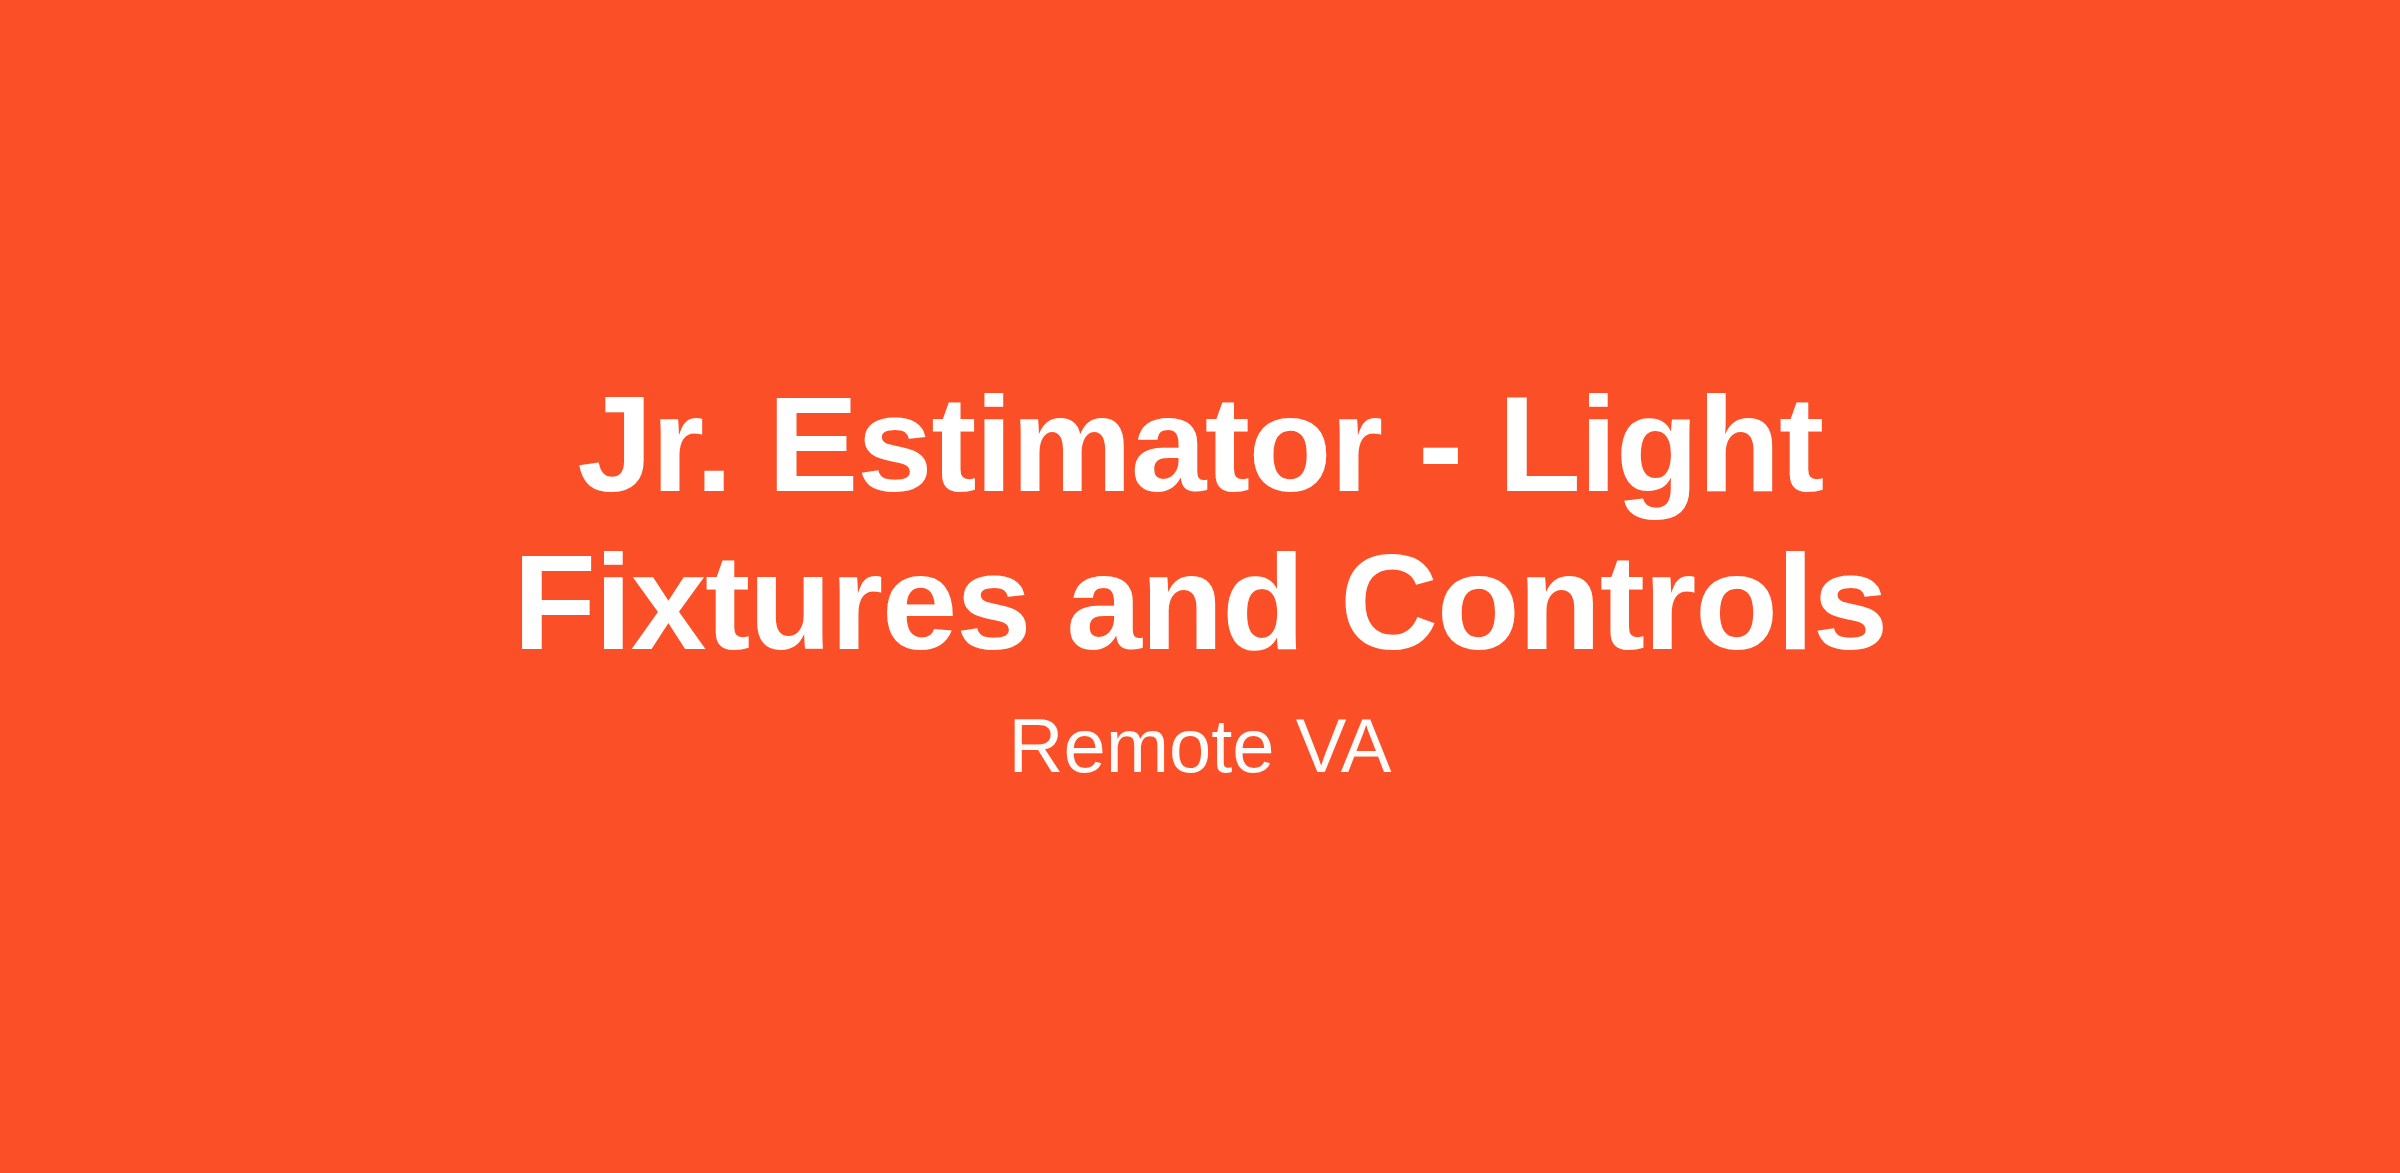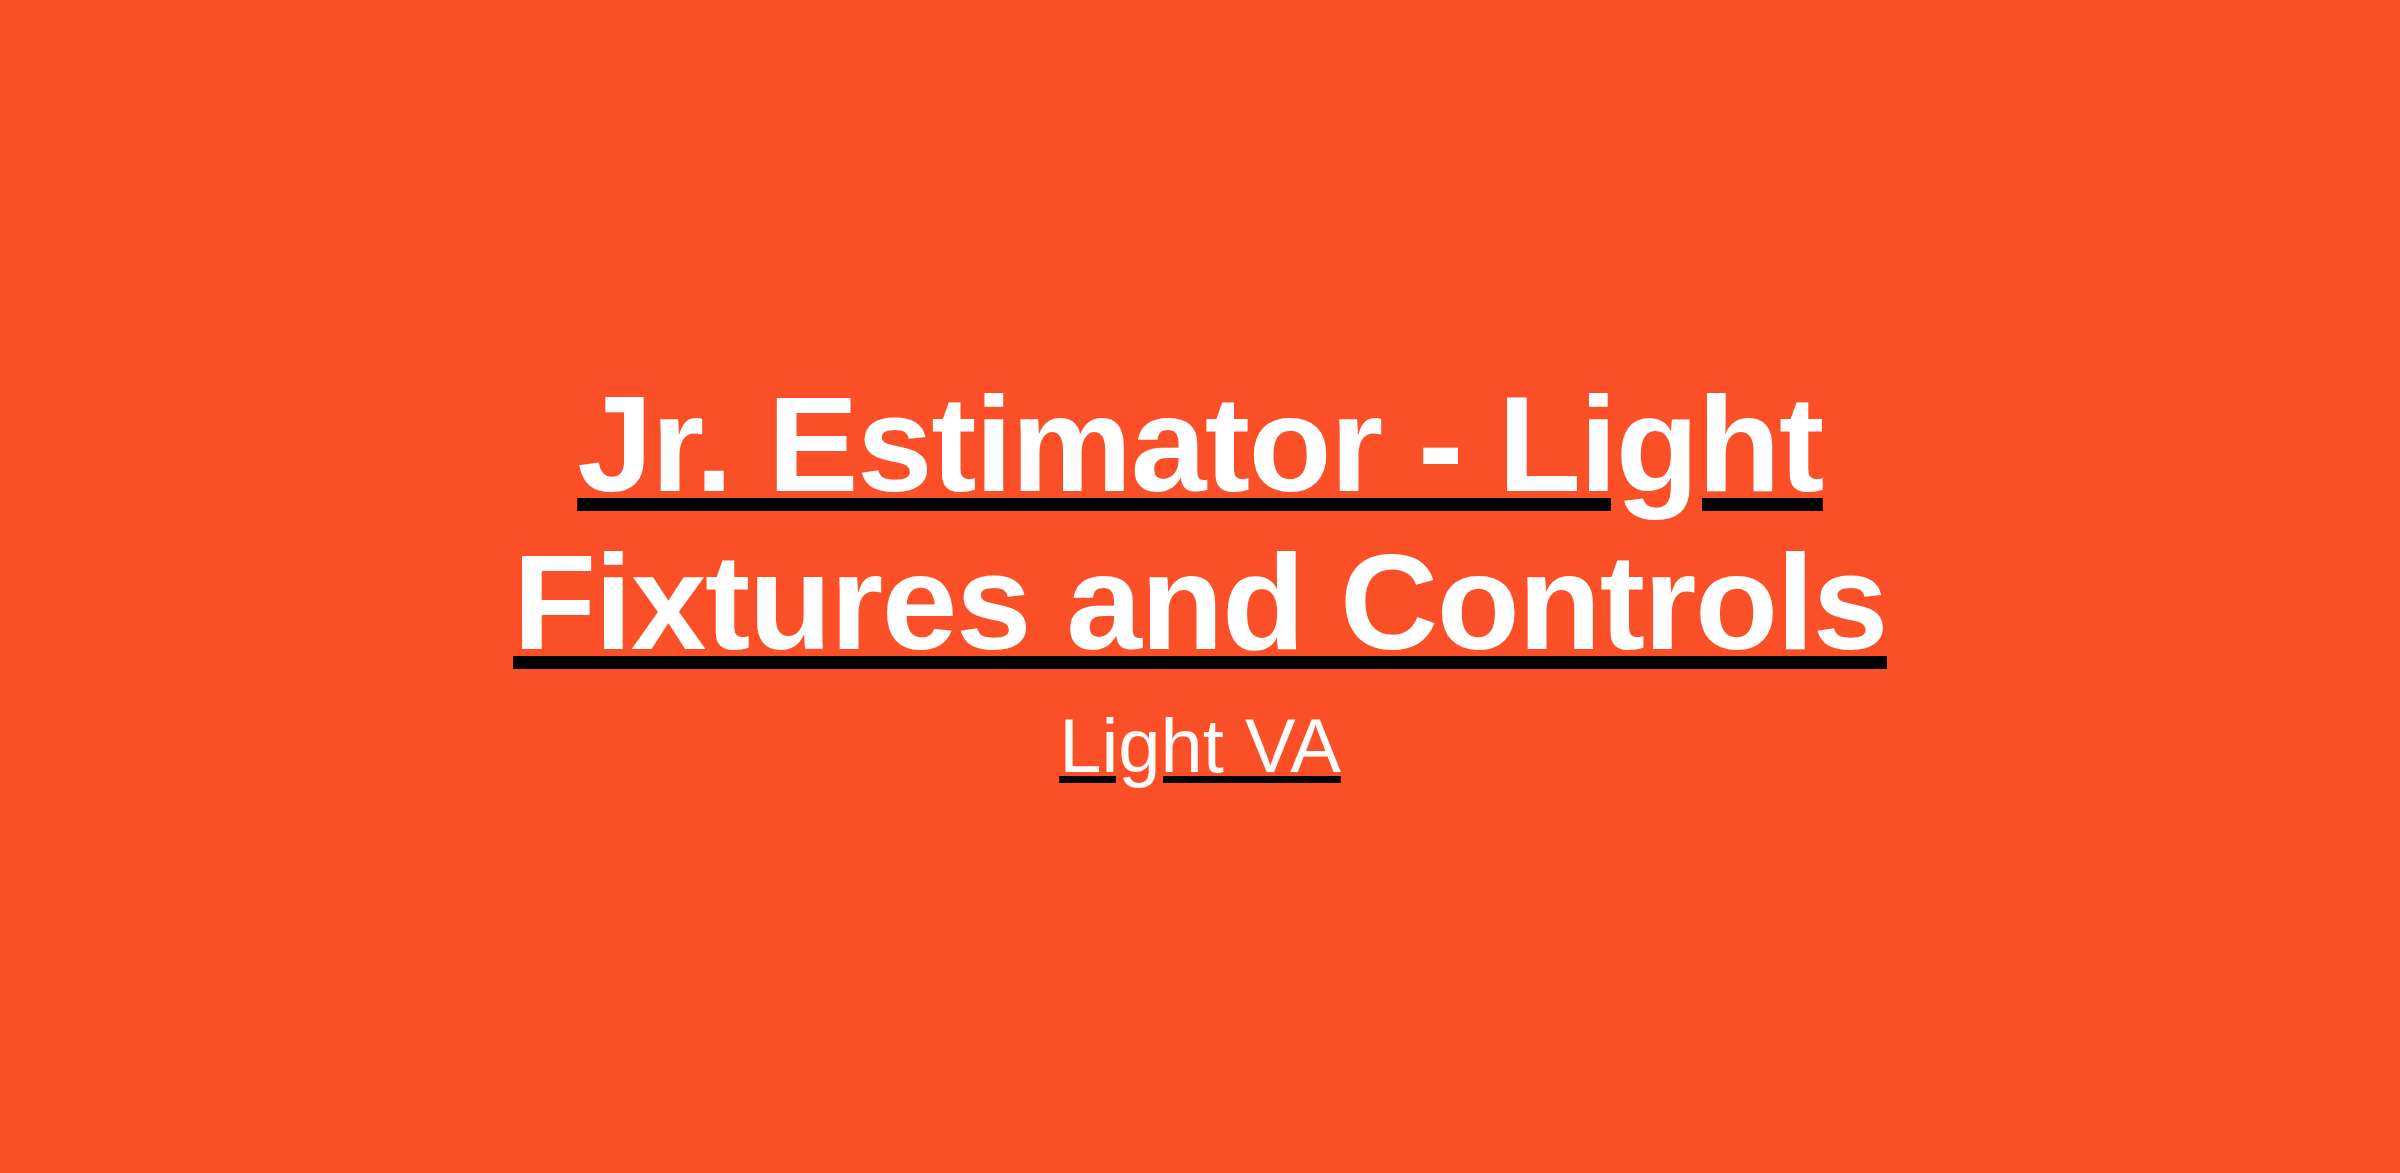--- a/index.html
+++ b/index.html
@@ -27,21 +27,20 @@
     box-sizing: border-box;
   }
 
   .hero-inner {
     width: 1700px;
     display: flex;
     flex-direction: column;
     align-items: center;
     justify-content: flex-start;
     transform: translateY(-8px);
-    text-decoration: underline;
   }
 
   .job-title {
     margin: 0;
     padding: 0;
     color: #ffffff;
     font-family: "Liberation Sans", sans-serif;
     font-weight: bold;
     font-size: 136px;
     line-height: 1.16;
@@ -62,15 +61,15 @@
     letter-spacing: 0px;
     text-align: center;
   }
 </style>
 </head>
 <body>
 
 <div class="hero">
   <div class="hero-inner">
     <h1 class="job-title">Jr. Estimator - Light Fixtures and Controls</h1>
-    <p class="job-subtitle">Light VA</p>
+    <p class="job-subtitle">Remote VA</p>
   </div>
 </div>
 
 </body></html>

